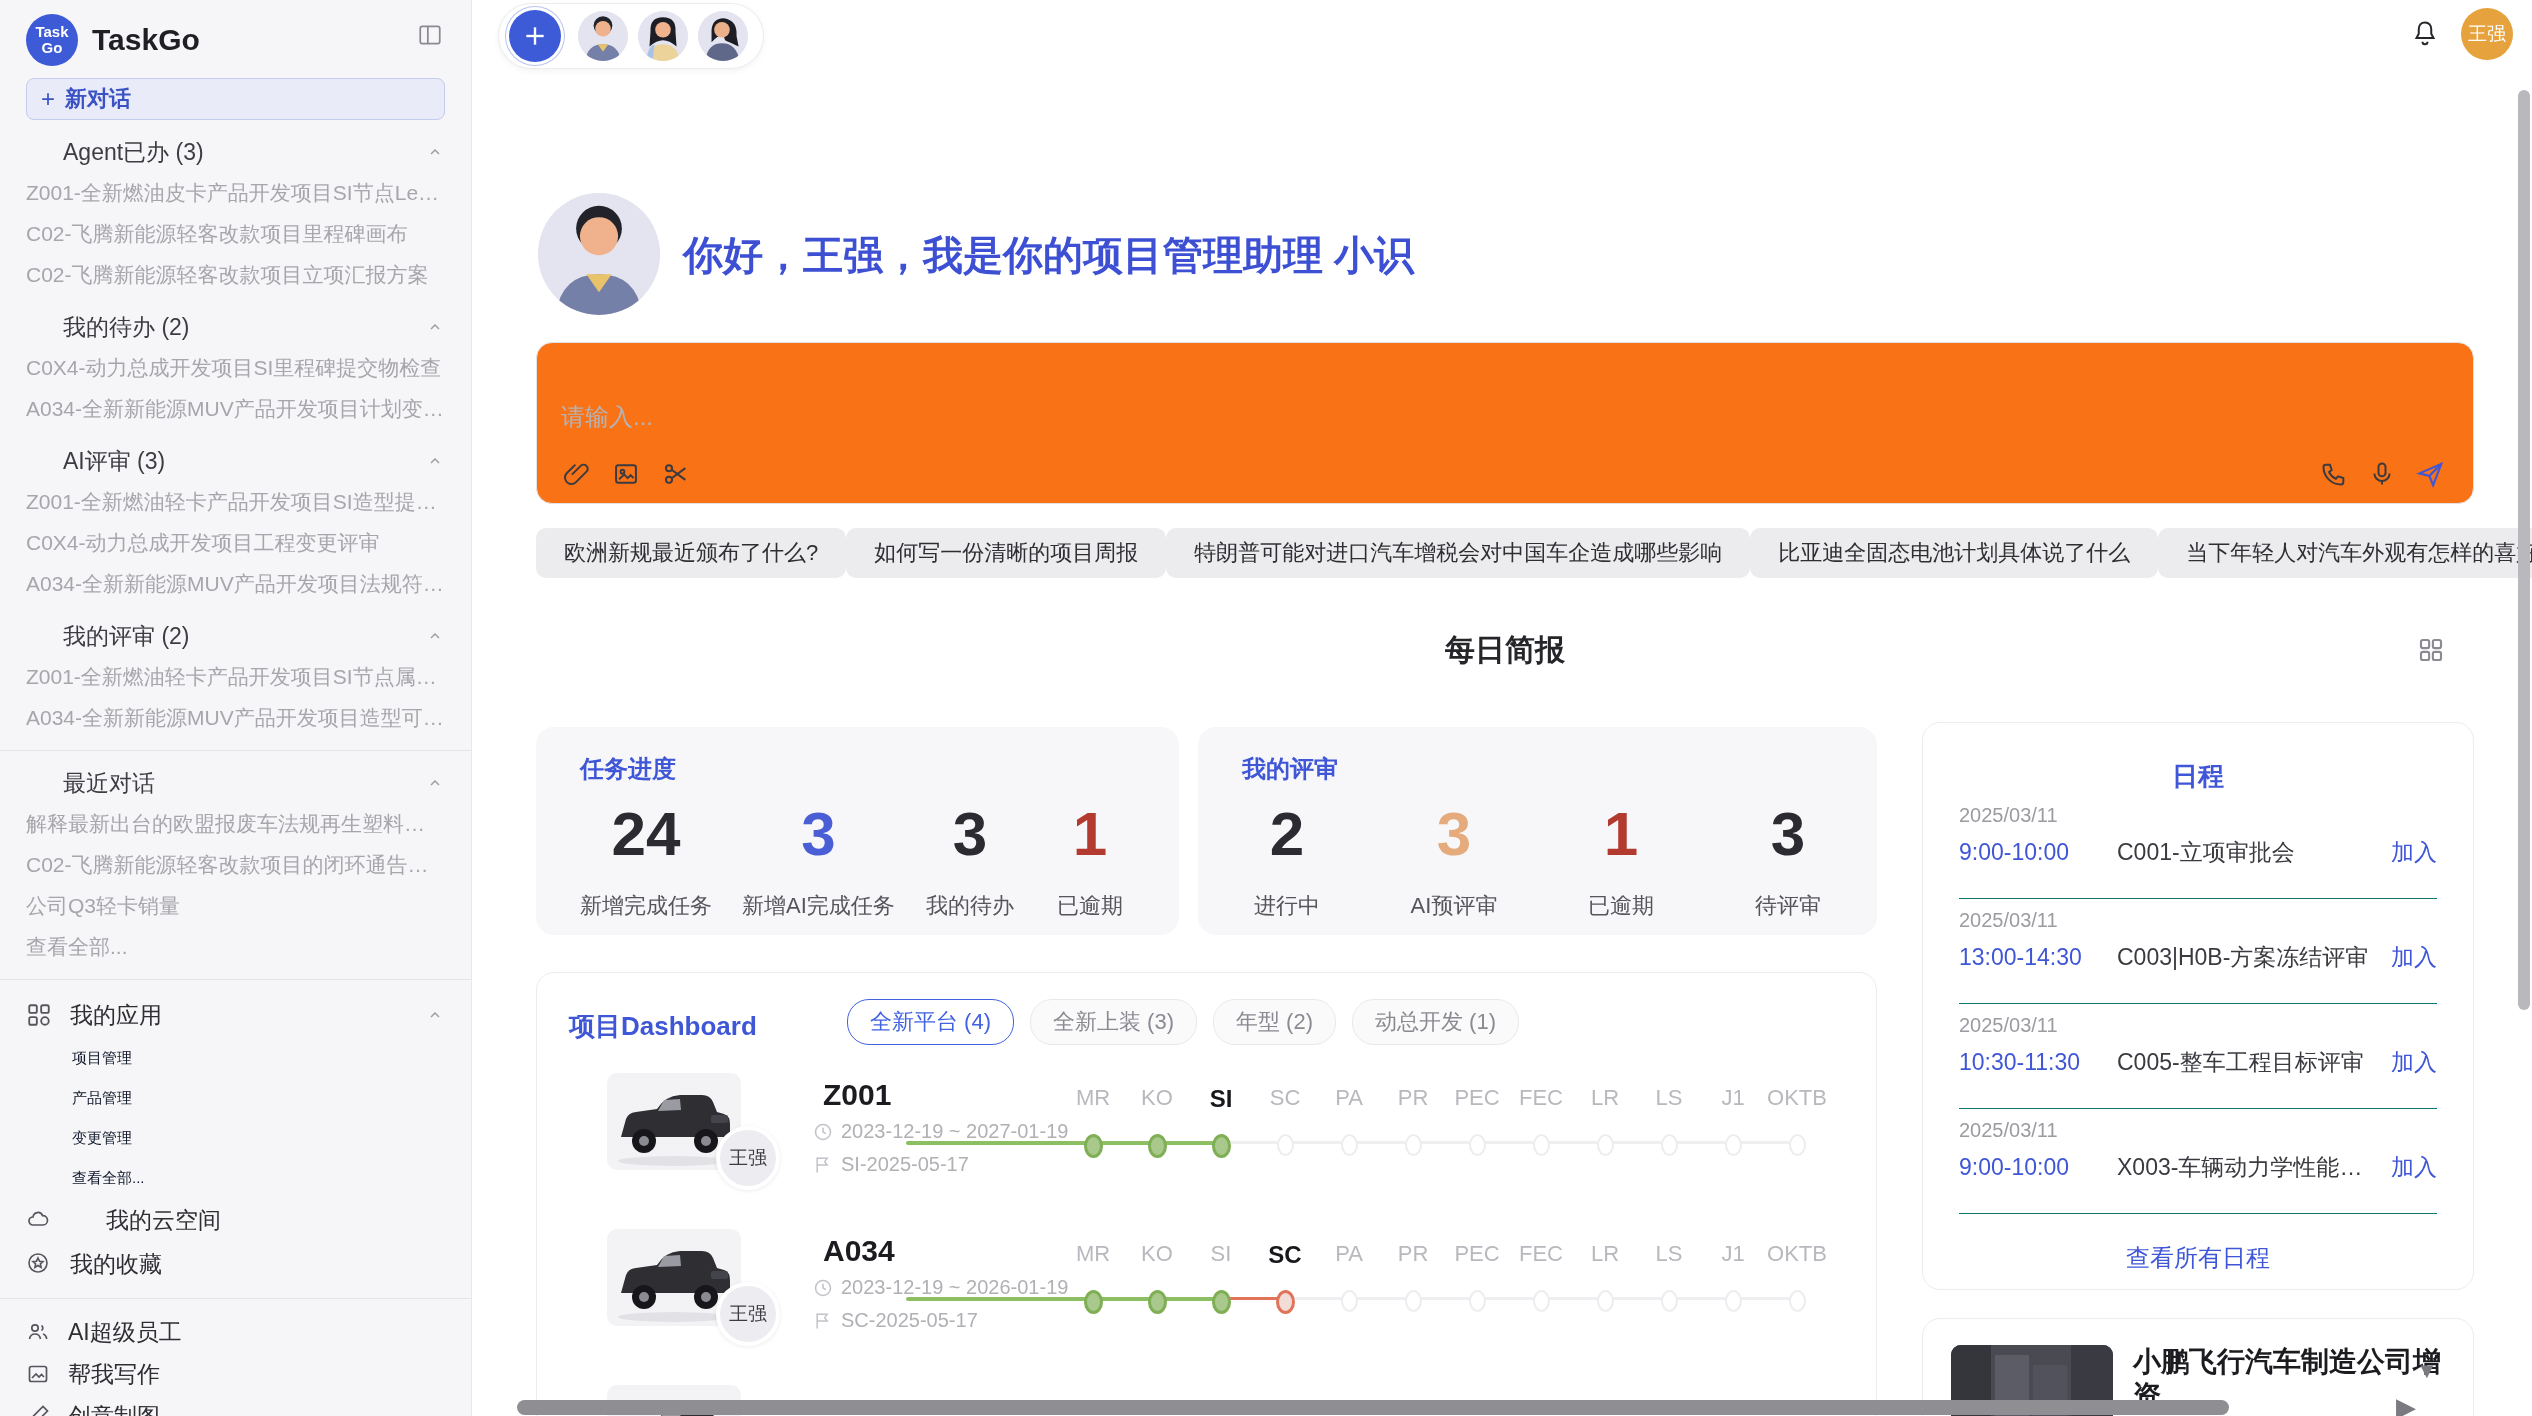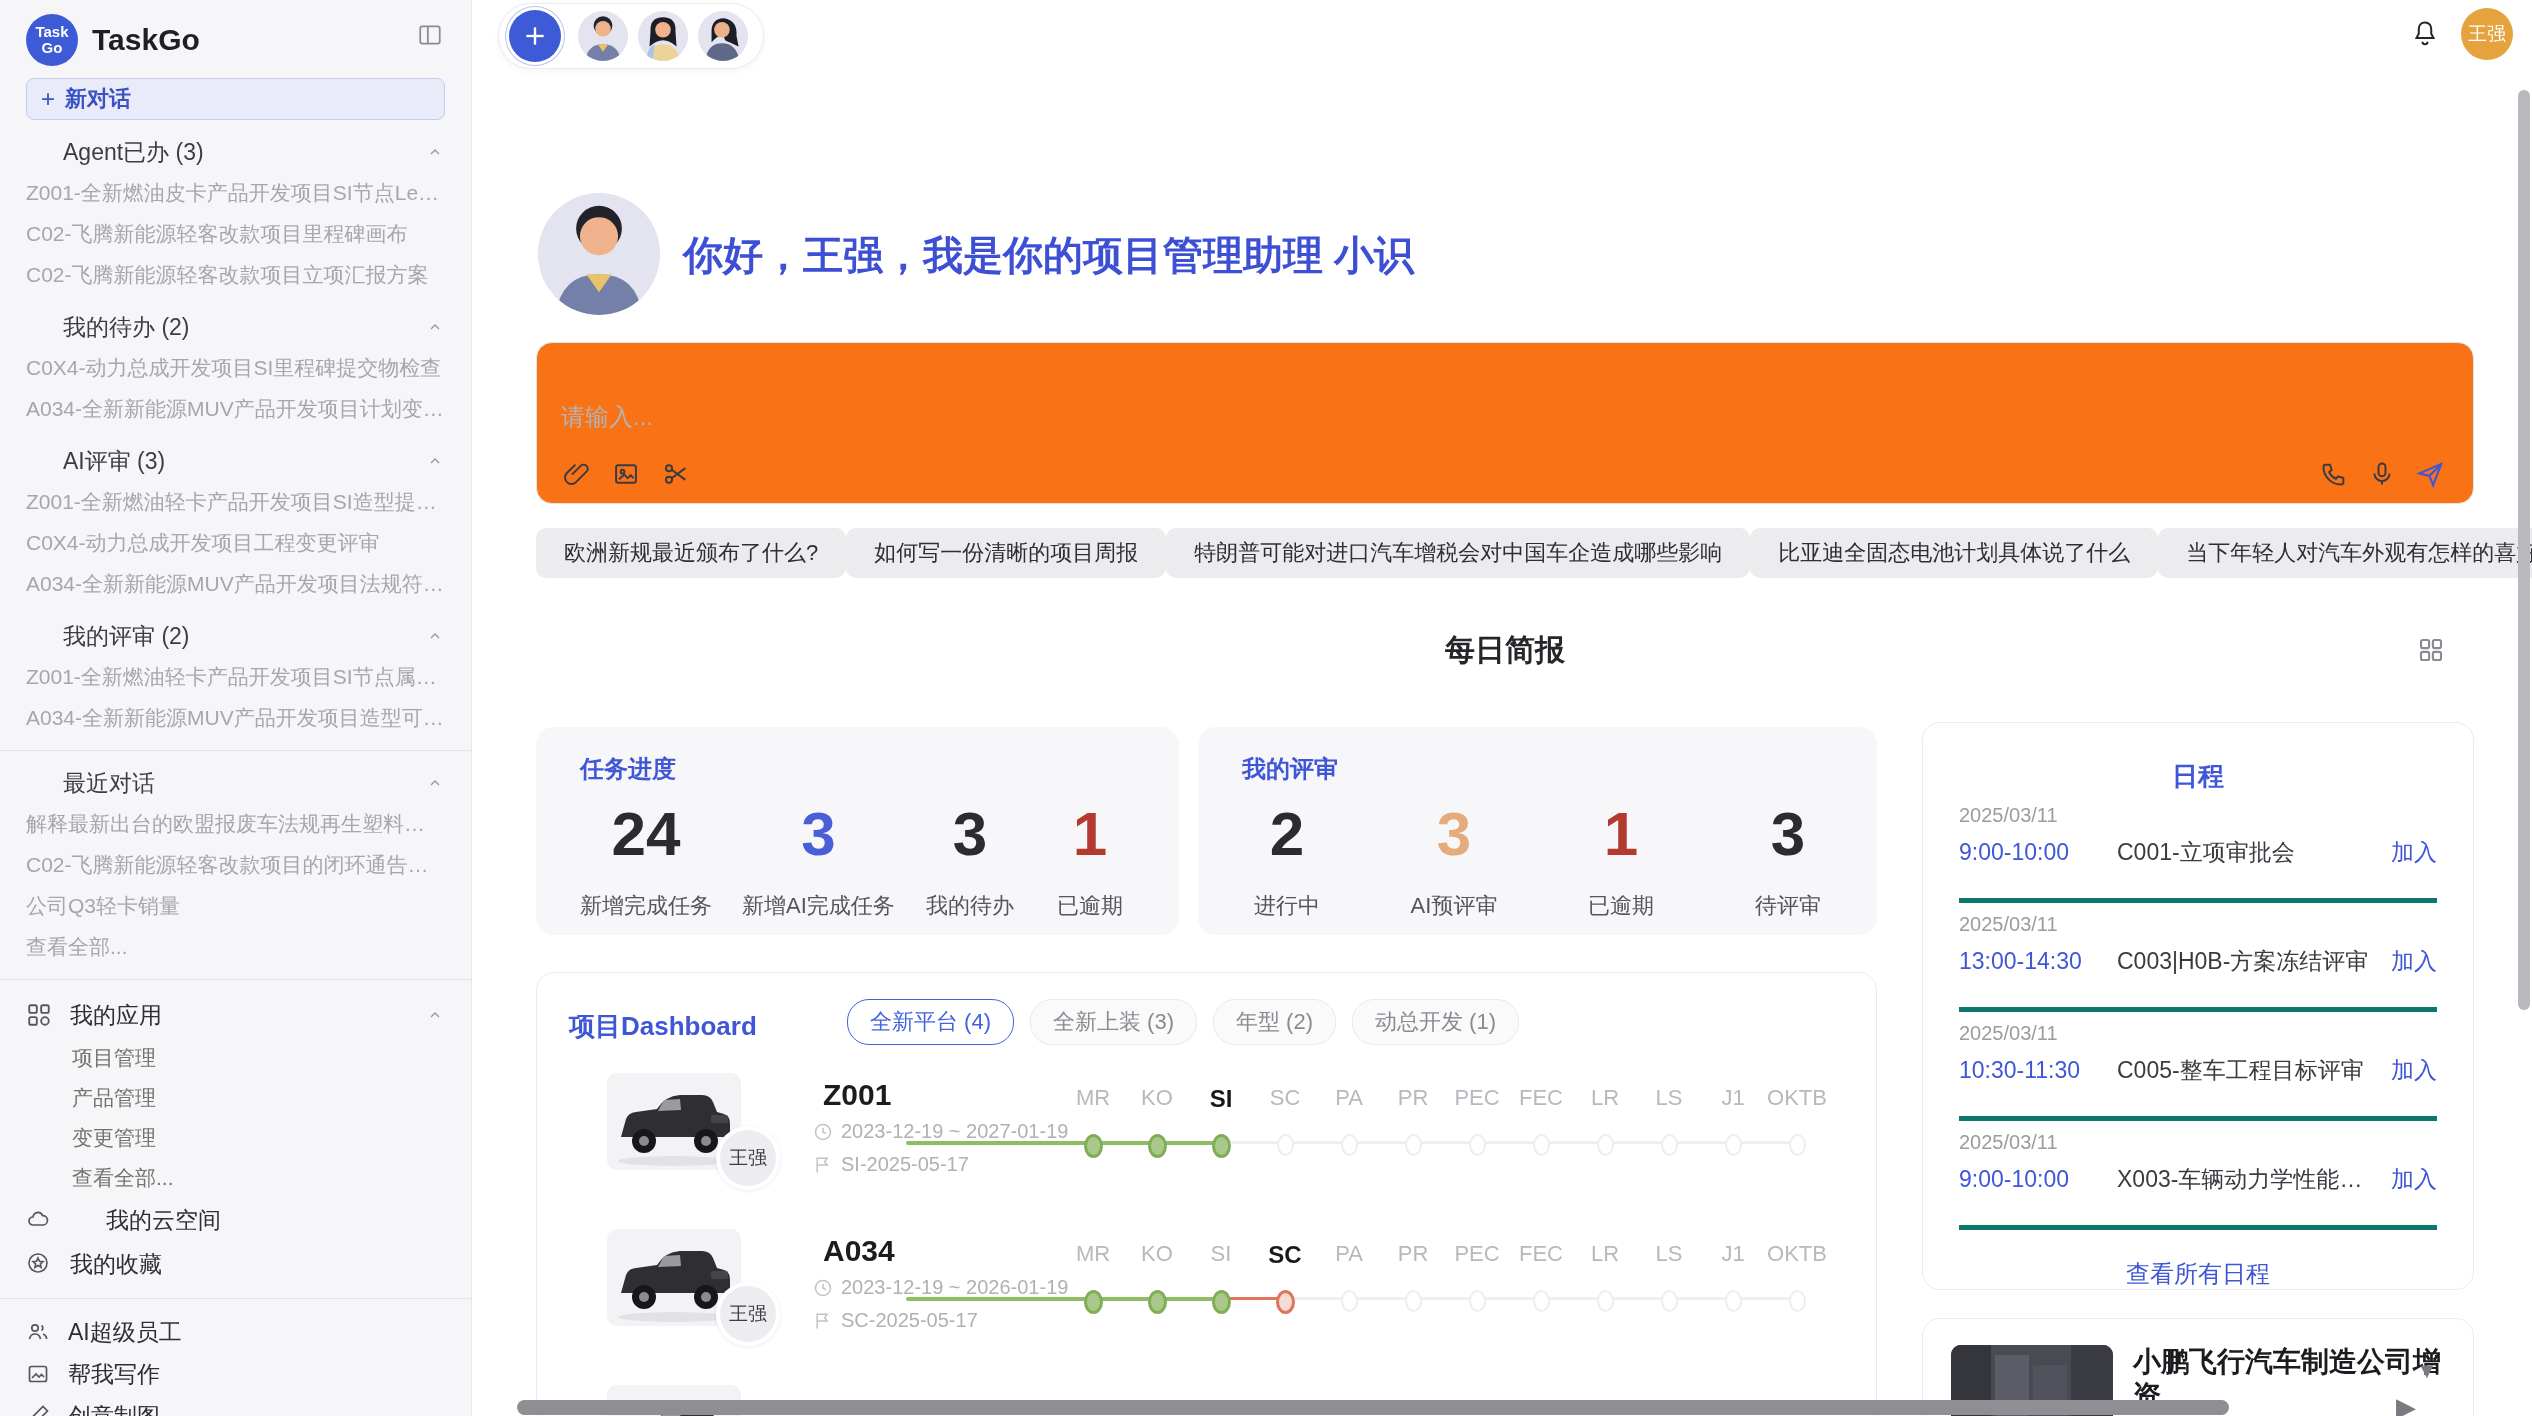--- a/index.html
+++ b/index.html
@@ -11,21 +11,21 @@
   .logo-title{margin-left:14px;font-size:30px;font-weight:700;color:#1f1f24;}
   .collapse-btn{position:absolute;right:2px;top:22px;color:#8a8a92;}
   .new-chat{margin-top:10px;height:42px;border:1px solid #c3cbef;background:#e9ebf8;border-radius:8px;display:flex;align-items:center;padding:0 14px;color:#3b52c4;font-size:22px;font-weight:600;box-sizing:border-box;}
   .new-chat .plus{font-size:24px;margin-right:10px;font-weight:400;}
   .sec-hdr{margin-top:12px;height:40px;line-height:40px;font-size:23px;color:#3c3c42;font-weight:500;position:relative;margin-left:37px;}
   .sec-hdr .chev{position:absolute;right:2px;top:12px;color:#9a9aa0;}
   .side-item{height:41px;line-height:41px;font-size:21px;color:#a6a6ac;white-space:nowrap;overflow:hidden;text-overflow:ellipsis;}
   .divider{height:1px;background:#e4e4e6;margin:12px -26px;}
   .app-row{height:46px;display:flex;align-items:center;font-size:23px;color:#2e2e33;position:relative;}
   .app-row .ic{width:26px;height:26px;margin-right:18px;color:#55555c;flex:0 0 auto;}
-  .app-sub{height:40px;line-height:40px;padding-left:46px;font-size:21px;color:#737373;}
+  .app-sub{height:40px;line-height:40px;padding-left:46px;font-size:15px;color:#0f172a;}
   .tool-row{height:42px;display:flex;align-items:center;font-size:23px;color:#2e2e33;}
   .tool-row .ic{width:24px;height:24px;margin-right:18px;color:#55555c;flex:0 0 auto;}
   
   .main{position:absolute;left:472px;top:0;width:2060px;height:1416px;background:#fff;}
   .topbar-pill{position:absolute;left:26px;top:3px;height:64px;background:#fff;border:1px solid #ececee;border-radius:34px;display:flex;align-items:center;padding:0 10px;box-shadow:0 2px 6px rgba(0,0,0,.05);}
   .plus-btn{width:52px;height:52px;border-radius:50%;background:#3d5bd7;color:#fff;display:flex;align-items:center;justify-content:center;box-shadow:0 0 0 3px #fff,0 0 0 4px #b9c4ee;margin-right:12px;}
   .av{width:50px;height:50px;border-radius:50%;overflow:hidden;background:#e4e4f0;margin:0 5px;flex:0 0 auto;}
   .bell{position:absolute;right:92px;top:18px;color:#26262a;}
   .user-av{position:absolute;right:19px;top:8px;width:52px;height:52px;border-radius:50%;background:#e6a23c;color:#fff;font-size:19px;display:flex;align-items:center;justify-content:center;}
   .content{position:absolute;left:64px;top:0;width:1938px;height:1416px;}
@@ -73,21 +73,21 @@
   .ms-line{position:absolute;height:4px;border-radius:2px;top:72px;}
   .ms-line.green{background:#8cbf62;} .ms-line.gray{background:#efeff1;height:3px;} .ms-line.red{background:#e2745b;height:3px;}
   .ms-nodes{position:absolute;left:524px;top:65px;width:768px;display:flex;}
   .ms-nodes i{width:64px;display:flex;justify-content:center;}
   .node{width:13px;height:18px;border-radius:50%;background:#fff;border:2px solid #ededf0;box-sizing:content-box;}
   .node.done{background:#a9c98c;border:3px solid #7fae54;}
   .node.overdue{background:#f1ddd6;border:3px solid #e0745a;}
   
   .sched-card{width:552px;height:568px;border:1px solid #ececee;border-radius:18px;box-sizing:border-box;background:#fff;padding:0 36px;}
   .sched-title{text-align:center;font-size:26px;color:#3f56d6;font-weight:600;padding-top:36px;}
-  .sched-item{padding-top:10px;height:94px;border-bottom:5px solid #0f766e;}
+  .sched-item{padding-top:10px;height:94px;border-bottom:1px solid #0f766e;}
   .sched-item:first-of-type{margin-top:14px;}
   .s-date{font-size:20px;color:#9b9ba1;}
   .s-row{display:flex;align-items:center;margin-top:10px;}
   .s-time{width:158px;font-size:23px;color:#3f56d6;}
   .s-title{flex:1;font-size:23px;color:#3a3a40;white-space:nowrap;overflow:hidden;text-overflow:ellipsis;}
   .s-join{font-size:23px;color:#3f56d6;margin-left:12px;}
   .sched-all{text-align:center;font-size:24px;color:#3f56d6;margin-top:28px;}
   
   .news-card{margin-top:28px;width:552px;height:170px;border:1px solid #ececee;border-radius:18px;box-sizing:border-box;background:#fff;padding:26px 28px;display:flex;gap:20px;overflow:hidden;}
   .news-img{width:162px;height:120px;border-radius:10px;overflow:hidden;flex:0 0 auto;background:#4a4a52;}

